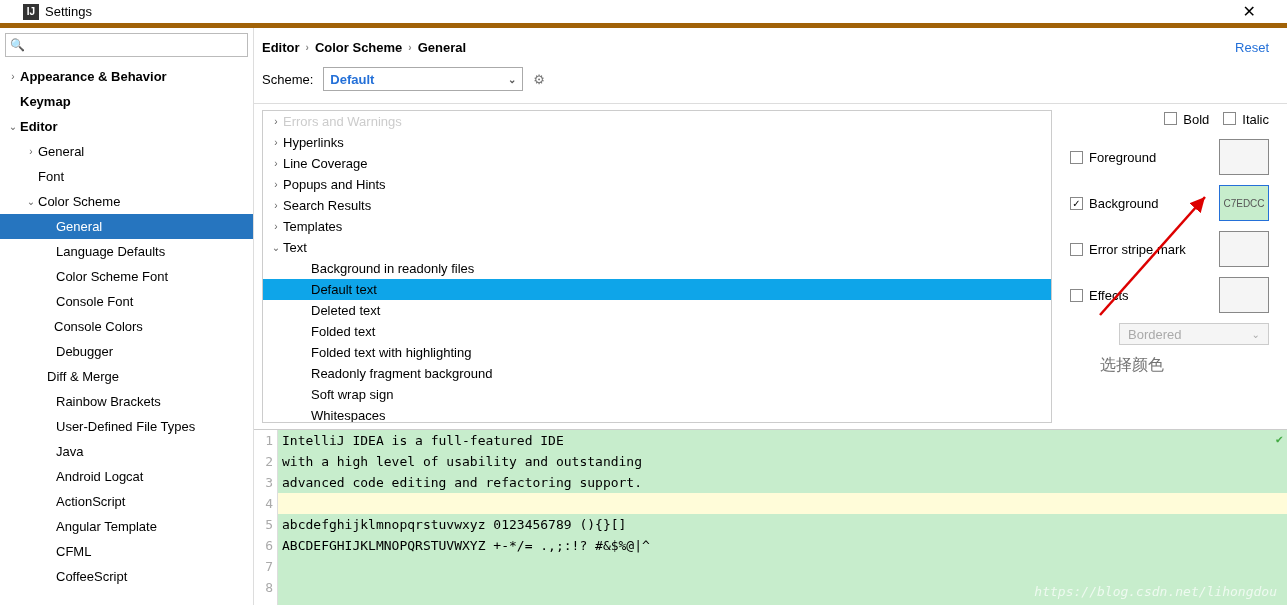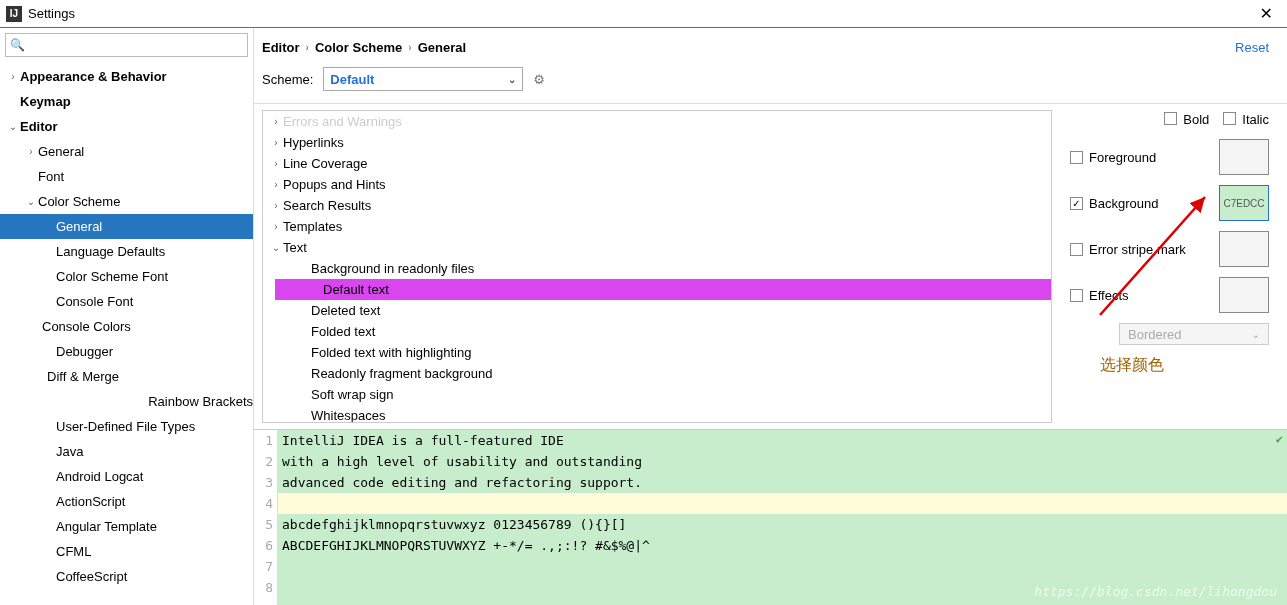--- a/index.html
+++ b/index.html
@@ -1,17 +1,17 @@
 <!DOCTYPE html>
 <html><head>
 <meta charset="utf-8">
 <style>
 * { box-sizing: border-box; margin: 0; padding: 0; }
 body { font-family: "Segoe UI", Arial, sans-serif; font-size: 13px; color: #000; background: #fff; width: 1287px; height: 605px; overflow: hidden; position: relative; }
-.titlebar { display: flex; align-items: center; height: 28px; padding: 0 6px; border-bottom: 1px solid #a16207; }
+.titlebar { display: flex; align-items: center; height: 28px; padding: 0 23px; border-bottom: 5px solid #a16207; }
 .titlebar .icon { width: 16px; height: 16px; background: #333; display: inline-flex; align-items: center; justify-content: center; color: #fff; font-size: 10px; font-weight: bold; margin-right: 6px; }
 .titlebar .title { flex: 1; }
 .titlebar .close { font-size: 16px; padding: 0 8px; cursor: pointer; }
 .main { display: flex; height: calc(100% - 28px); }
 .sidebar { width: 254px; border-right: 1px solid #ddd; display: flex; flex-direction: column; }
 .search { margin: 5px; border: 1px solid #bbb; height: 24px; display: flex; align-items: center; padding: 0 4px; }
 .search .mag { color: #888; margin-right: 4px; font-size: 12px; }
 .search input { border: none; outline: none; flex: 1; font-size: 12px; }
 .tree { flex: 1; overflow: auto; padding-top: 2px; }
 .tree-item { display: flex; align-items: center; height: 25px; padding-left: 6px; cursor: pointer; }
@@ -25,29 +25,29 @@
 .scheme-row { display: flex; align-items: center; padding: 4px 8px 12px 8px; border-bottom: 1px solid #ddd; }
 .scheme-row .lbl { margin-right: 10px; }
 .scheme-select { width: 200px; height: 24px; border: 1px solid #aaa; display: flex; align-items: center; padding: 0 6px; color: #2470D8; font-weight: bold; background: #fff; }
 .scheme-select .arr { margin-left: auto; color: #555; font-size: 10px; }
 .gear { margin-left: 10px; color: #777; cursor: pointer; }
 .middle { display: flex; flex: 1; overflow: hidden; }
 .opt-list { width: 790px; border: 1px solid #ccc; margin: 6px 0 6px 8px; overflow: auto; }
 .opt-item { display: flex; align-items: center; height: 21px; padding-left: 6px; cursor: pointer; }
 .opt-item .exp { width: 14px; text-align: center; color: #666; font-size: 10px; }
 .opt-item.lvl1 { padding-left: 34px; }
-.opt-item.sel { background: #d946ef; margin-left: 12px; }
+.opt-item.sel { background: #0ea5e9; }
 .props { flex: 1; padding: 8px 18px; }
 .props .row { display: flex; align-items: center; margin-bottom: 10px; }
 .props .cb { width: 13px; height: 13px; border: 1px solid #888; margin-right: 6px; display: inline-flex; align-items: center; justify-content: center; font-size: 10px; background: #fff; }
 .props .swatch { width: 50px; height: 36px; border: 1px solid #888; margin-left: auto; background: #f5f5f5; }
 .props .swatch.bg { background: #C7EDCC; border: 1px solid #2470D8; font-size: 10px; display: flex; align-items: center; justify-content: center; color: #555; }
 .dropdown { width: 150px; height: 22px; border: 1px solid #ccc; color: #aaa; display: flex; align-items: center; padding: 0 8px; margin-left: auto; background: #f5f5f5; }
 .dropdown .arr { margin-left: auto; font-size: 10px; }
-.anno { color: #a16207; font-size: 16px; margin-top: 10px; margin-left: 30px; }
+.anno { color: #737373; font-size: 16px; margin-top: 10px; margin-left: 30px; }
 .arrow-svg { position: absolute; pointer-events: none; }
 .preview { border-top: 1px solid #ccc; display: flex; font-family: Consolas, monospace; font-size: 13px; background: #C7EDCC; position: relative; height: 176px; }
 .preview .gutter { width: 24px; background: #fff; color: #aaa; text-align: right; padding-right: 4px; border-right: 1px solid #ddd; }
 .preview .gutter div { height: 21px; line-height: 21px; }
 .preview .lines { flex: 1; }
 .preview .lines div { height: 21px; line-height: 21px; padding-left: 4px; }
 .preview .lines .curr { background: #FFFCD9; }
 .preview .check { position: absolute; top: 2px; right: 4px; color: #4a4; font-size: 12px; }
 .watermark { position: absolute; bottom: 6px; right: 10px; color: rgba(255,255,255,0.7); font-size: 13px; font-style: italic; }
 .topright { display:flex; justify-content:flex-end; margin-bottom:12px;}
@@ -101,33 +101,33 @@
           <span class="lbl">Language Defaults</span>
         </div>
         <div class="tree-item" style="padding-left: 42px;">
           <span class="exp"></span>
           <span class="lbl">Color Scheme Font</span>
         </div>
         <div class="tree-item" style="padding-left: 42px;">
           <span class="exp"></span>
           <span class="lbl">Console Font</span>
         </div>
-        <div class="tree-item" style="padding-left: 28px;">
+        <div class="tree-item" style="padding-left: 40px;">
           <span class="exp"></span>
           <span class="lbl">Console Colors</span>
         </div>
         <div class="tree-item" style="padding-left: 42px;">
           <span class="exp"></span>
           <span class="lbl">Debugger</span>
         </div>
         <div class="tree-item" style="padding-left: 33px;">
           <span class="exp"></span>
           <span class="lbl">Diff &amp; Merge</span>
         </div>
-        <div class="tree-item" style="padding-left: 42px; justify-content: flex-end;">
+        <div class="tree-item" style="padding-left: 42px;">
           <span class="exp"></span>
           <span class="lbl">Rainbow Brackets</span>
         </div>
         <div class="tree-item" style="padding-left: 42px;">
           <span class="exp"></span>
           <span class="lbl">User-Defined File Types</span>
         </div>
         <div class="tree-item" style="padding-left: 42px;">
           <span class="exp"></span>
           <span class="lbl">Java</span>

